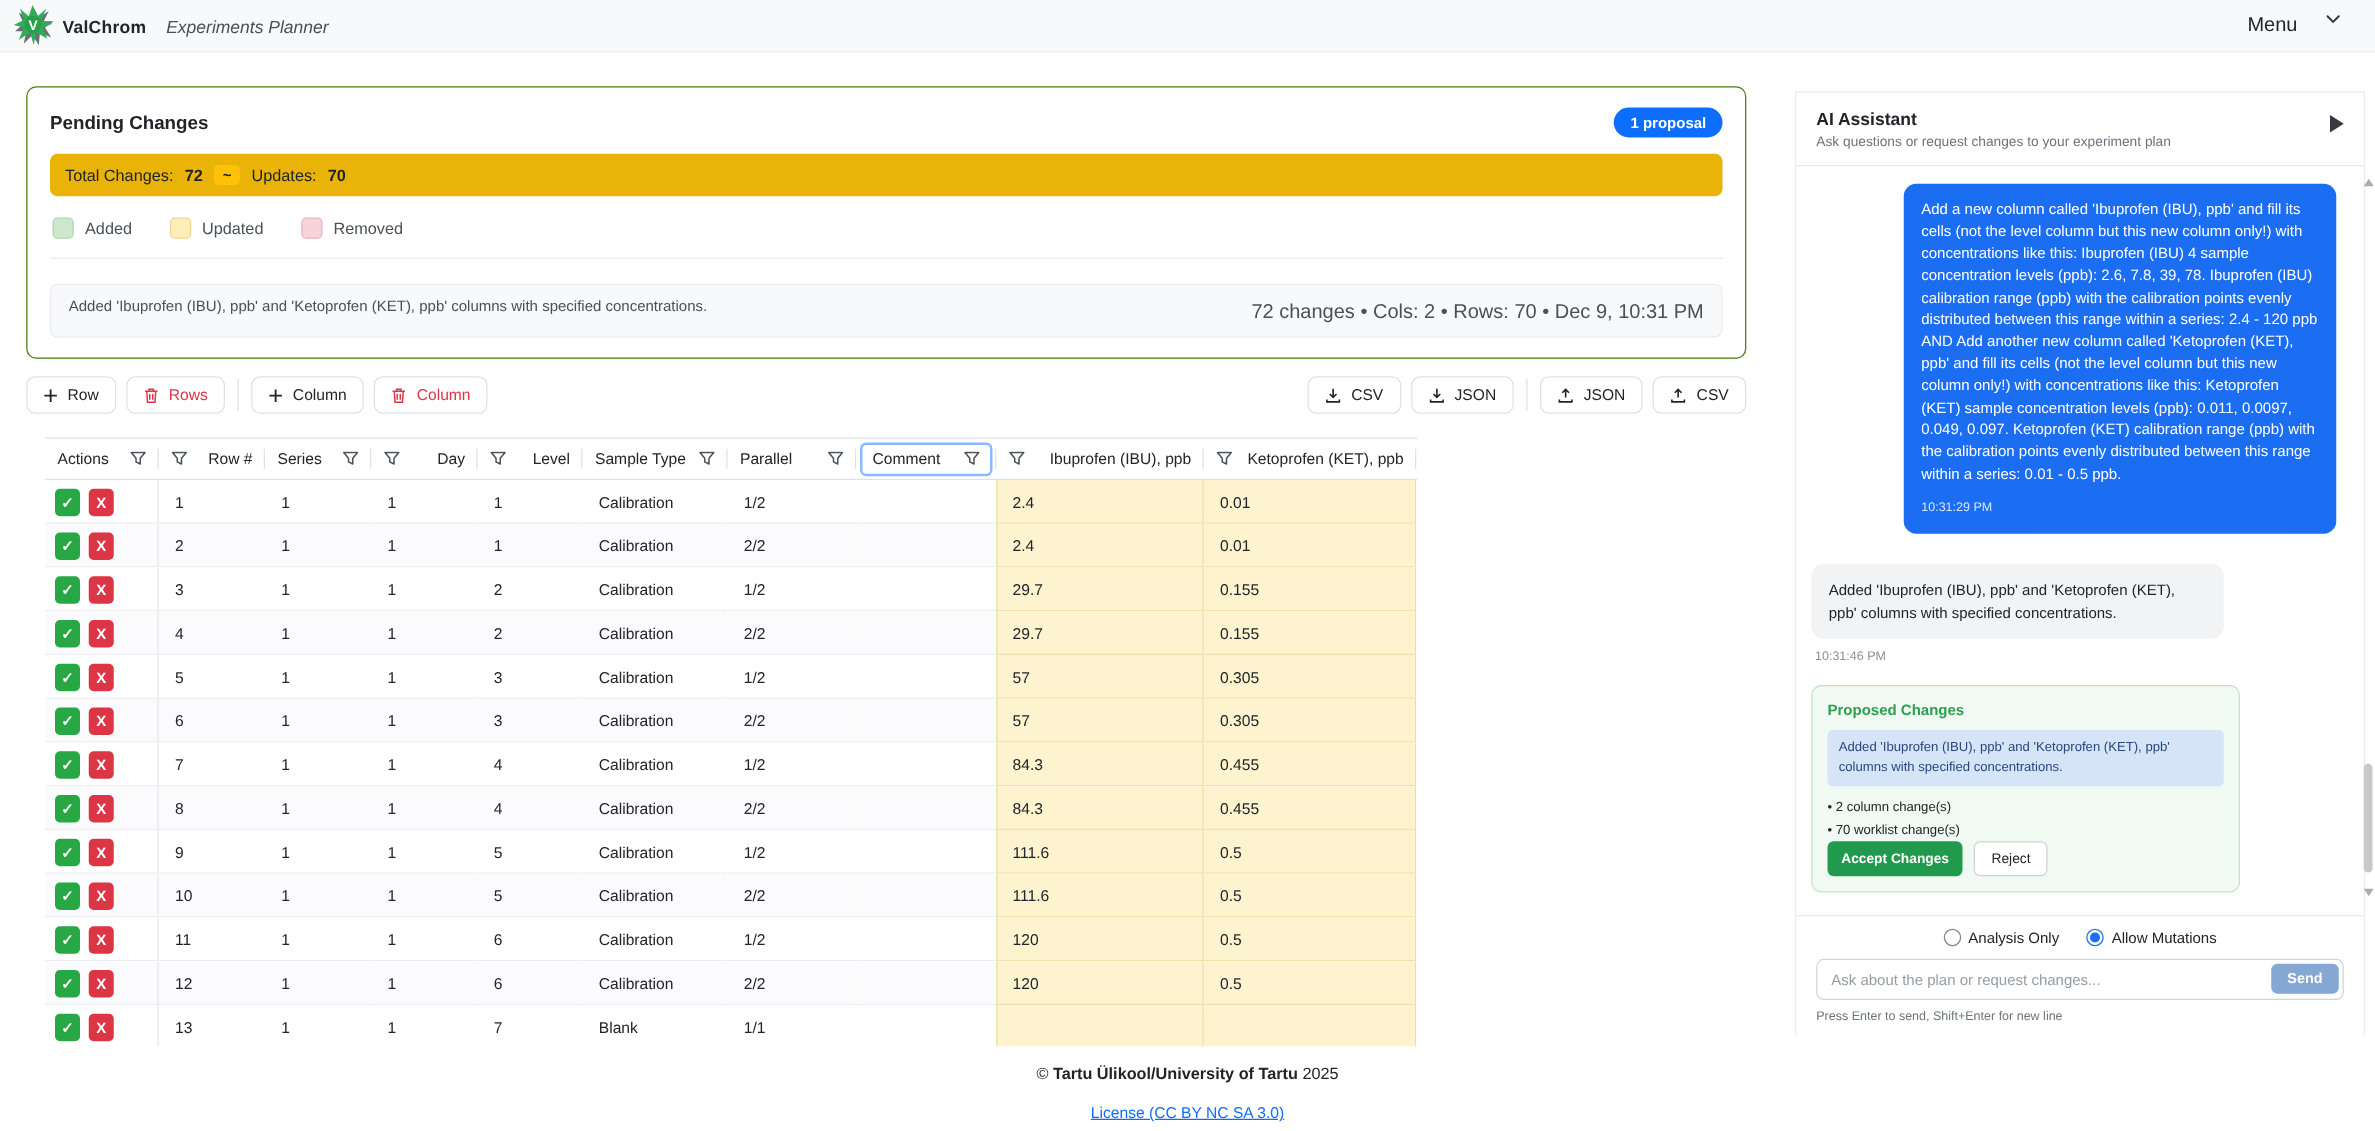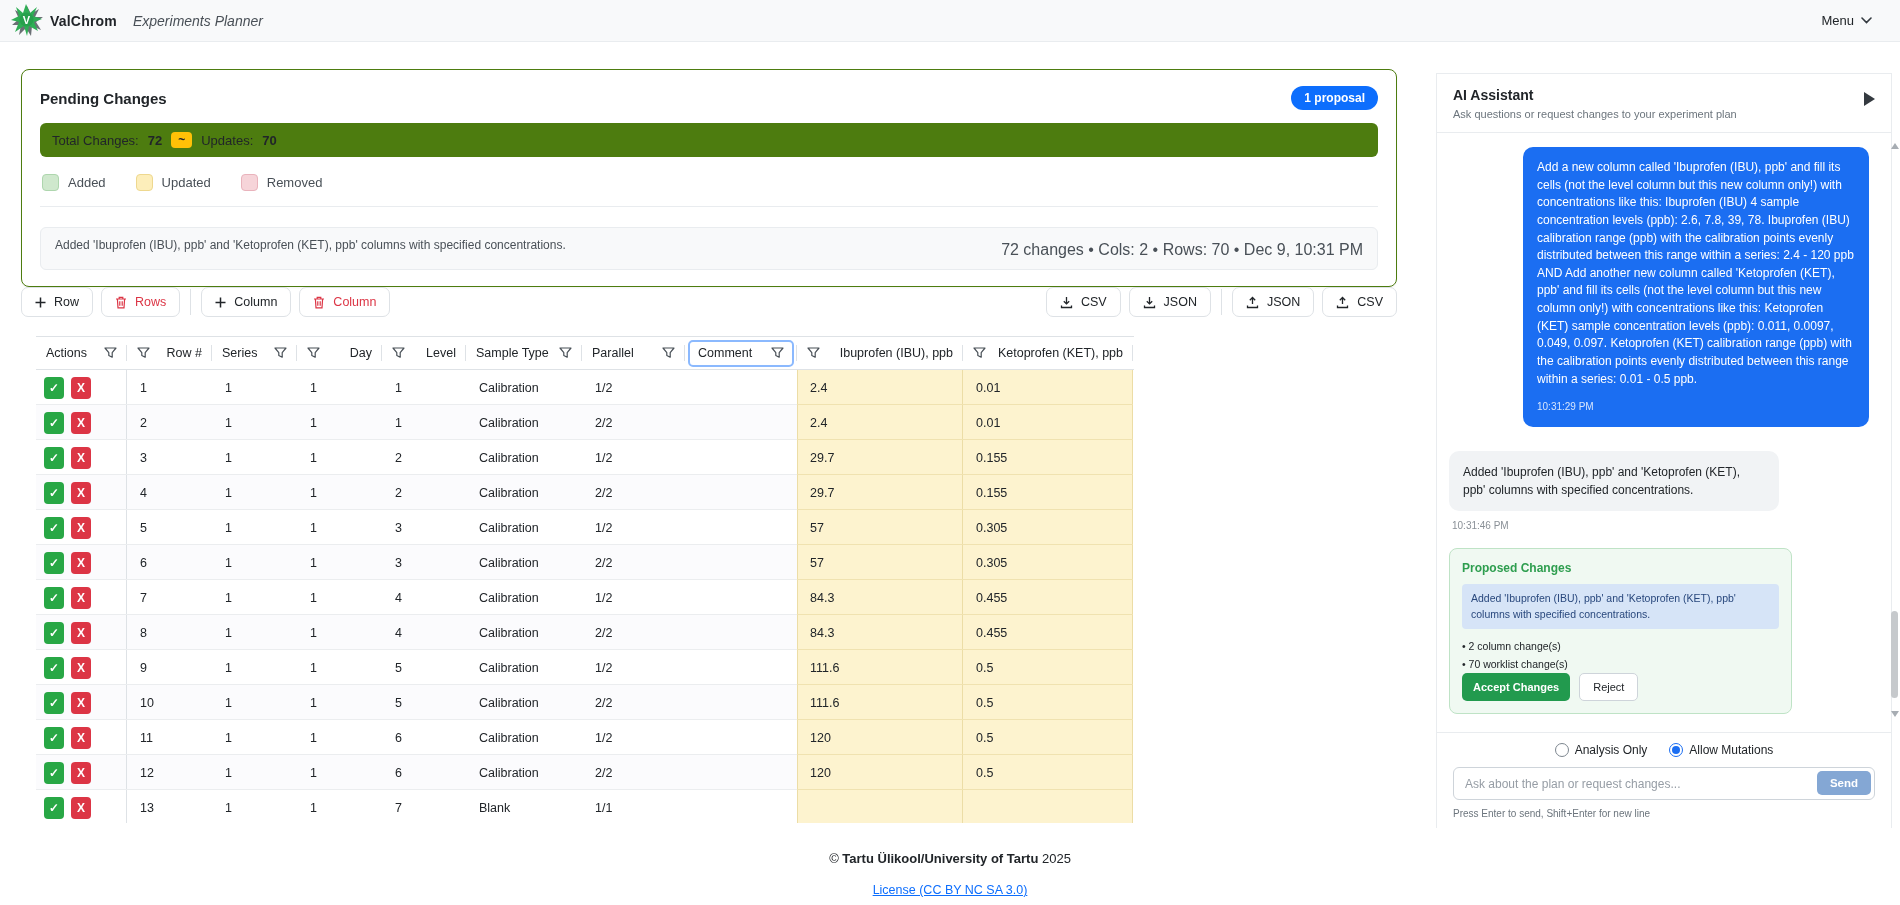--- a/index.html
+++ b/index.html
@@ -4,41 +4,41 @@
 <style>
   *{box-sizing:border-box;margin:0;padding:0}
   html,body{width:1900px;height:905px;overflow:hidden}
   body{font-family:"Liberation Sans",sans-serif;font-size:13px;color:#212529;background:#fff;position:relative}
 
   
   .navbar{height:42px;background:#f8f9fa;border-bottom:1px solid #e9ecef;display:flex;align-items:center;justify-content:space-between;padding:0 28px 0 10px}
   .brand{display:flex;align-items:center}
   .brand-name{font-weight:bold;font-size:14px;margin-left:6px;letter-spacing:.2px}
   .app-title{font-style:italic;color:#495057;margin-left:16px;font-size:14px}
-  .menu-btn{display:flex;align-items:center;gap:7px;font-size:13px;cursor:pointer}
+  .menu-btn{display:flex;gap:23px;font-size:16px;cursor:pointer}
 
   
   .main{position:absolute;left:21px;top:69px;width:1376px}
   .card{border:1px solid #4d7c0f;border-radius:8px;background:#fff;padding:16px 18px;box-shadow:0 1px 2px rgba(0,0,0,.05)}
   .card-head{display:flex;justify-content:space-between;align-items:center;margin-bottom:13px}
   .card-title{font-weight:bold;font-size:15px}
   .badge-blue{background:#0d6efd;color:#fff;border-radius:999px;padding:5px 13px;font-size:12px;font-weight:bold}
-  .stats{background:#4d7c0f;border-radius:6px;padding:9px 12px;display:flex;align-items:center;gap:9px;margin-bottom:14px}
+  .stats{background:#eab308;border-radius:6px;padding:9px 12px;display:flex;align-items:center;gap:9px;margin-bottom:14px}
   .stat-num{font-weight:bold}
   .badge-yellow{background:#ffc107;color:#212529;font-weight:bold;border-radius:4px;padding:1px 7px;font-size:12px}
   .legend{display:flex;gap:30px;align-items:center;padding:3px 2px 15px;border-bottom:1px solid #e9ecef;margin-bottom:20px}
   .legend-item{display:flex;align-items:center;gap:9px;color:#495057}
   .swatch{width:17px;height:17px;border-radius:4px;border:1px solid}
   .proposal{background:#f8f9fa;border:1px solid #e9ecef;border-radius:6px;padding:10px 14px;display:flex;justify-content:space-between;cursor:pointer}
   .proposal-name{font-weight:bold;font-size:13px;margin-bottom:5px}
   .proposal-desc{color:#495057;font-size:12px}
   .proposal-meta{color:#495057;font-size:16px;white-space:nowrap;padding-top:3px}
 
   
-  .toolbar{display:flex;justify-content:space-between;align-items:center}
+  .toolbar{margin-top:14px;display:flex;justify-content:space-between;align-items:center}
   .tb-group{display:flex;align-items:center}
   .btn{display:inline-flex;align-items:center;gap:8px;background:#fff;border:1px solid #dee2e6;border-radius:7px;padding:7px 13px;font-size:12.5px;color:#212529;cursor:pointer;margin-right:8px;font-family:inherit}
   .btn.danger{color:#dc3545}
   .vsep{width:1px;height:26px;background:#dee2e6;margin:0 10px 0 2px}
 
   
   .table-wrap{margin:19px 0 0 15px;width:1098px;height:487px;overflow:hidden;border-top:1px solid #dee2e6}
   .thead{display:flex;height:33px;align-items:stretch;border-bottom:1px solid #dee2e6;background:#fff}
   .th{display:flex;align-items:center;justify-content:space-between;padding:0 10px;font-size:12.5px;position:relative;cursor:pointer}
   .th::after{content:"";position:absolute;right:0;top:8px;bottom:8px;width:1px;background:#dee2e6}

